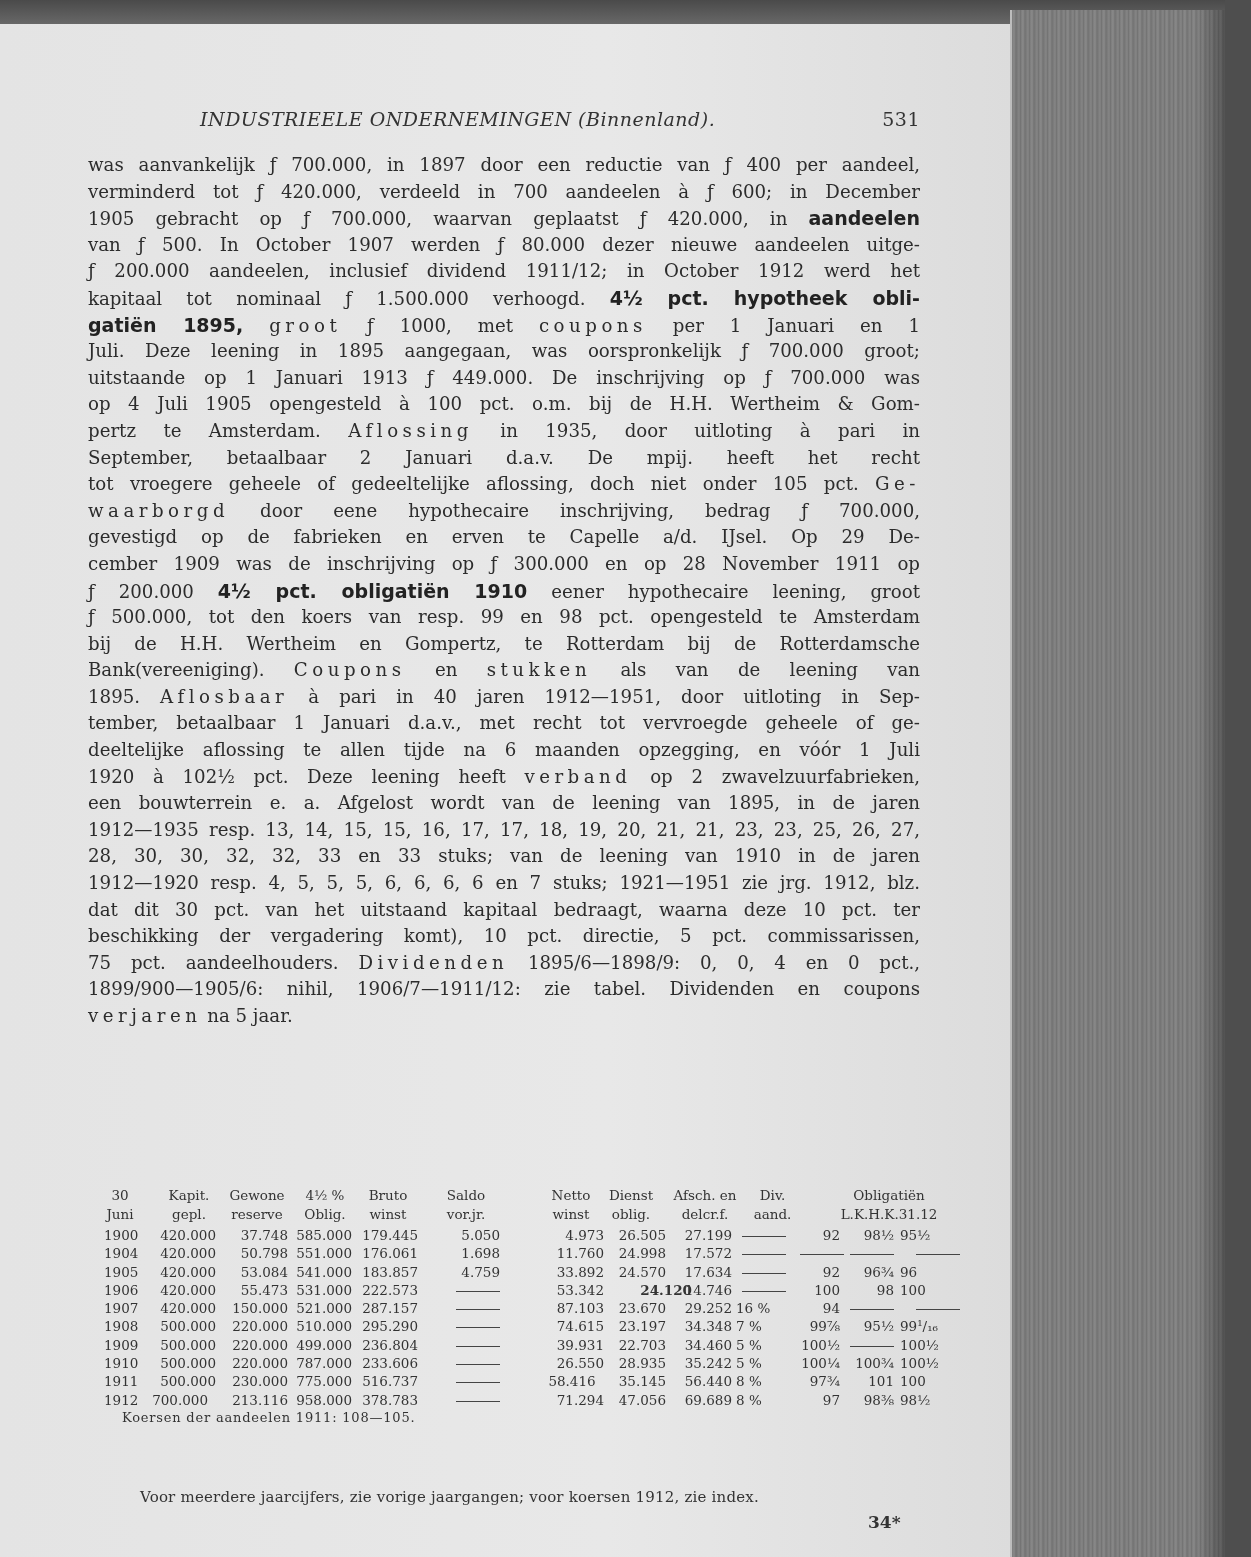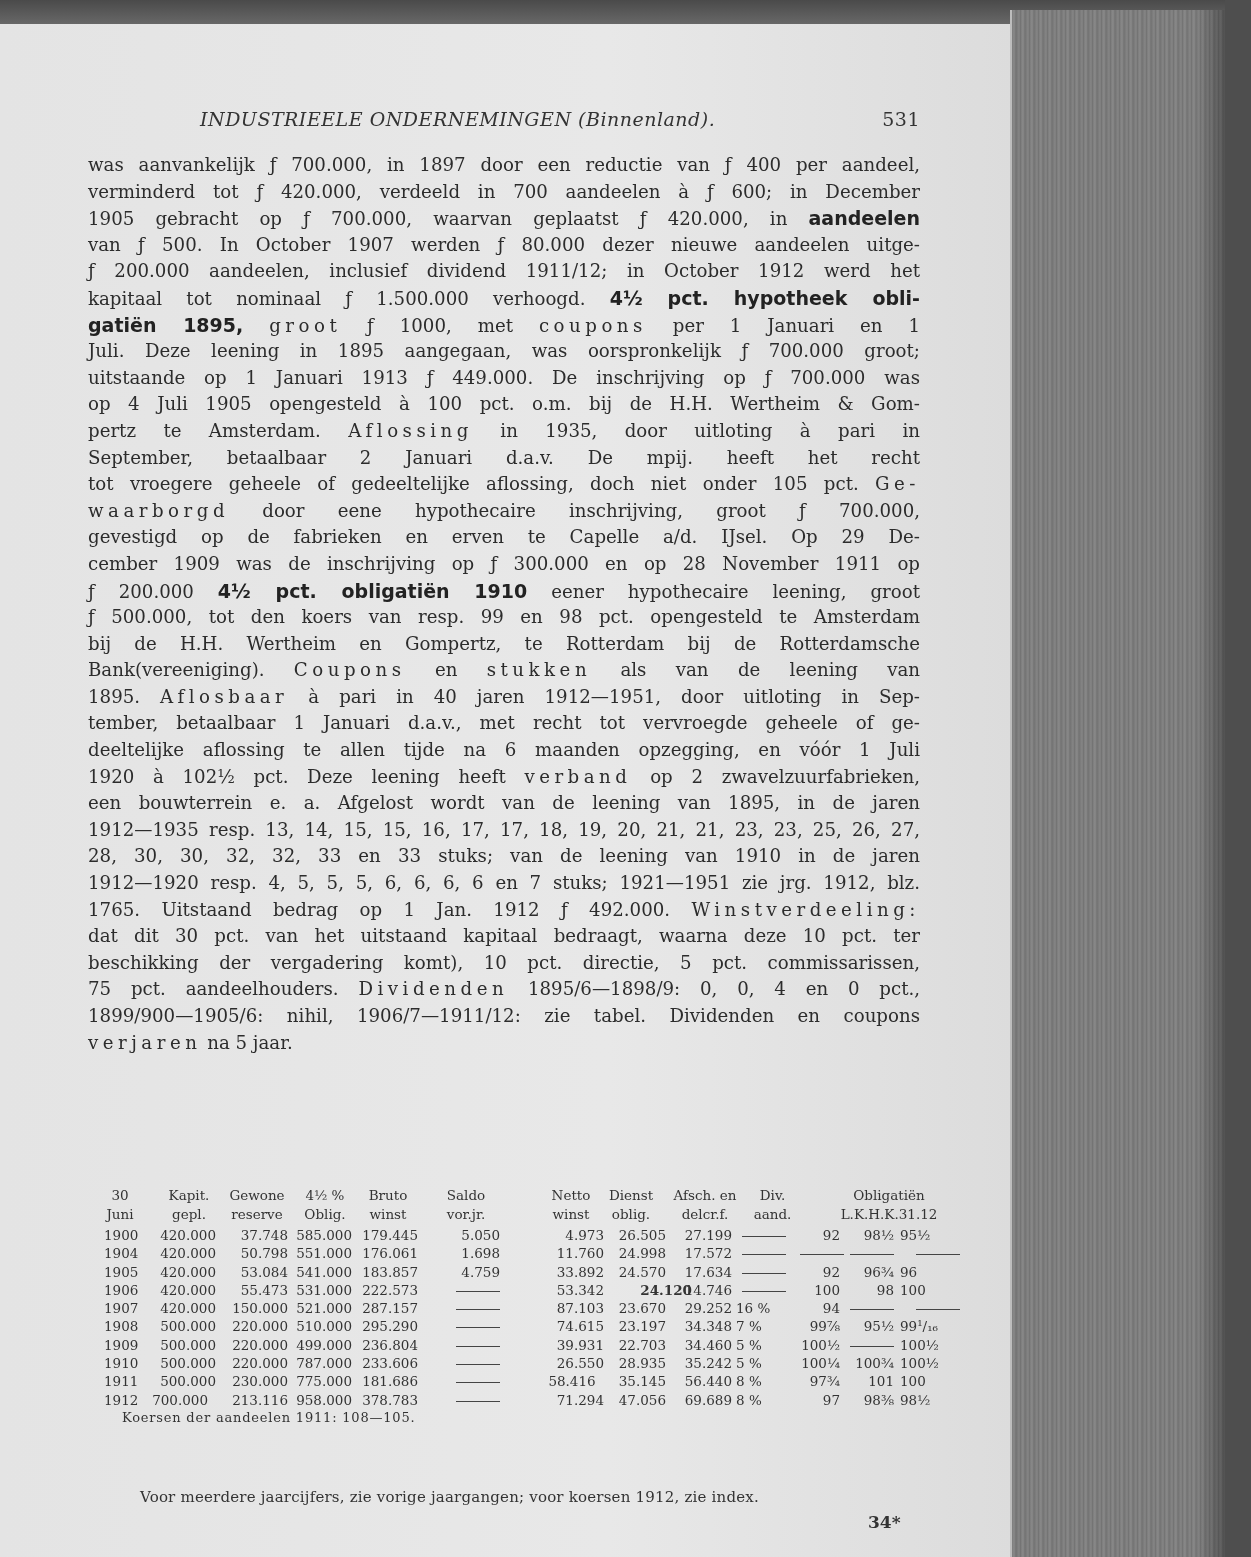--- a/index.html
+++ b/index.html
@@ -76,36 +76,35 @@
     <span class="line"><span>van ƒ 500. In October 1907 werden ƒ 80.000 dezer nieuwe aandeelen uitge-</span></span>
     <span class="line"><span>ƒ 200.000 aandeelen, inclusief dividend 1911/12; in October 1912 werd het</span></span>
     <span class="line"><span>kapitaal tot nominaal ƒ 1.500.000 verhoogd. </span><span class="bold-sans">4½ pct. hypotheek obli-</span></span>
     <span class="line"><span class="bold-sans">gatiën 1895,</span><span> </span><span class="spaced">groot</span><span> ƒ 1000, met </span><span class="spaced">coupons</span><span> per 1 Januari en 1</span></span>
     <span class="line"><span>Juli. Deze leening in 1895 aangegaan, was oorspronkelijk ƒ 700.000 groot;</span></span>
     <span class="line"><span>uitstaande op 1 Januari 1913 ƒ 449.000. De inschrijving op ƒ 700.000 was</span></span>
     <span class="line"><span>op 4 Juli 1905 opengesteld à 100 pct. o.m. bij de H.H. Wertheim &amp; Gom-</span></span>
     <span class="line"><span>pertz te Amsterdam. </span><span class="spaced">Aflossing</span><span> in 1935, door uitloting à pari in</span></span>
     <span class="line"><span>September, betaalbaar 2 Januari d.a.v. De mpij. heeft het recht</span></span>
     <span class="line"><span>tot vroegere geheele of gedeeltelijke aflossing, doch niet onder 105 pct. </span><span class="spaced">Ge-</span></span>
-    <span class="line"><span class="spaced">waarborgd</span><span> door eene hypothecaire inschrijving, groot ƒ 700.000,</span></span>
+    <span class="line"><span class="spaced">waarborgd</span><span> door eene hypothecaire inschrijving, bedrag ƒ 700.000,</span></span>
     <span class="line"><span>gevestigd op de fabrieken en erven te Capelle a/d. IJsel. Op 29 De-</span></span>
     <span class="line"><span>cember 1909 was de inschrijving op ƒ 300.000 en op 28 November 1911 op</span></span>
     <span class="line"><span>ƒ 200.000 </span><span class="bold-sans">4½ pct. obligatiën 1910</span><span> eener hypothecaire leening, groot</span></span>
     <span class="line"><span>ƒ 500.000, tot den koers van resp. 99 en 98 pct. opengesteld te Amsterdam</span></span>
     <span class="line"><span>bij de H.H. Wertheim en Gompertz, te Rotterdam bij de Rotterdamsche</span></span>
     <span class="line"><span>Bank(vereeniging). </span><span class="spaced">Coupons</span><span> en </span><span class="spaced">stukken</span><span> als van de leening van</span></span>
     <span class="line"><span>1895. </span><span class="spaced">Aflosbaar</span><span> à pari in 40 jaren 1912—1951, door uitloting in Sep-</span></span>
     <span class="line"><span>tember, betaalbaar 1 Januari d.a.v., met recht tot vervroegde geheele of ge-</span></span>
     <span class="line"><span>deeltelijke aflossing te allen tijde na 6 maanden opzegging, en vóór 1 Juli</span></span>
     <span class="line"><span>1920 à 102½ pct. Deze leening heeft </span><span class="spaced">verband</span><span> op 2 zwavelzuurfabrieken,</span></span>
     <span class="line"><span>een bouwterrein e. a. Afgelost wordt van de leening van 1895, in de jaren</span></span>
     <span class="line"><span>1912—1935 resp. 13, 14, 15, 15, 16, 17, 17, 18, 19, 20, 21, 21, 23, 23, 25, 26, 27,</span></span>
     <span class="line"><span>28, 30, 30, 32, 32, 33 en 33 stuks; van de leening van 1910 in de jaren</span></span>
     <span class="line"><span>1912—1920 resp. 4, 5, 5, 5, 6, 6, 6, 6 en 7 stuks; 1921—1951 zie jrg. 1912, blz.</span></span>
-    <span class="line"><span>1765. Uitstaand bedrag op 1 Jan. 1912 ƒ 492.000. </span><span class="spaced">Winstverdeeling:</span></span>
     <span class="line"><span>dat dit 30 pct. van het uitstaand kapitaal bedraagt, waarna deze 10 pct. ter</span></span>
     <span class="line"><span>beschikking der vergadering komt), 10 pct. directie, 5 pct. commissarissen,</span></span>
     <span class="line"><span>75 pct. aandeelhouders. </span><span class="spaced">Dividenden</span><span> 1895/6—1898/9: 0, 0, 4 en 0 pct.,</span></span>
     <span class="line"><span>1899/900—1905/6: nihil, 1906/7—1911/12: zie tabel. Dividenden en coupons</span></span>
     <span class="line last"><span class="spaced">verjaren</span><span> na 5 jaar.</span></span>
   </div>
 
 <div class="table">
   <div class="thead" id="thead">
       <div class="h" style="left: 0px; width: 40px; text-align: center;">
@@ -272,21 +271,21 @@
         <span style="left: 636px; width: 50px; text-align: left;">5 %</span>
         <span style="left: 700px; width: 40px; text-align: right;">100¼</span>
         <span style="left: 748px; width: 46px; text-align: right;">100¾</span>
         <span style="left: 800px; width: 60px; text-align: left;">100½</span>
       </div>
       <div class="trow">
         <span style="left: 4px; width: 36px; text-align: left;">1911</span>
         <span style="left: 56px; width: 60px; text-align: right;">500.000</span>
         <span style="left: 120px; width: 68px; text-align: right;">230.000</span>
         <span style="left: 190px; width: 62px; text-align: right;">775.000</span>
-        <span style="left: 256px; width: 62px; text-align: right;">181.686</span>
+        <span style="left: 256px; width: 62px; text-align: right;">516.737</span>
         <span style="left: 330px; width: 70px; text-align: right;"><span class="dash" style="position: static;"></span></span>
         <span style="left: 440px; width: 64px; text-align: center;">58.416</span>
         <span style="left: 504px; width: 62px; text-align: right;">35.145</span>
         <span style="left: 568px; width: 64px; text-align: right;">56.440</span>
         <span style="left: 636px; width: 50px; text-align: left;">8 %</span>
         <span style="left: 700px; width: 40px; text-align: right;">97¾</span>
         <span style="left: 748px; width: 46px; text-align: right;">101</span>
         <span style="left: 800px; width: 60px; text-align: left;">100</span>
       </div>
       <div class="trow">

